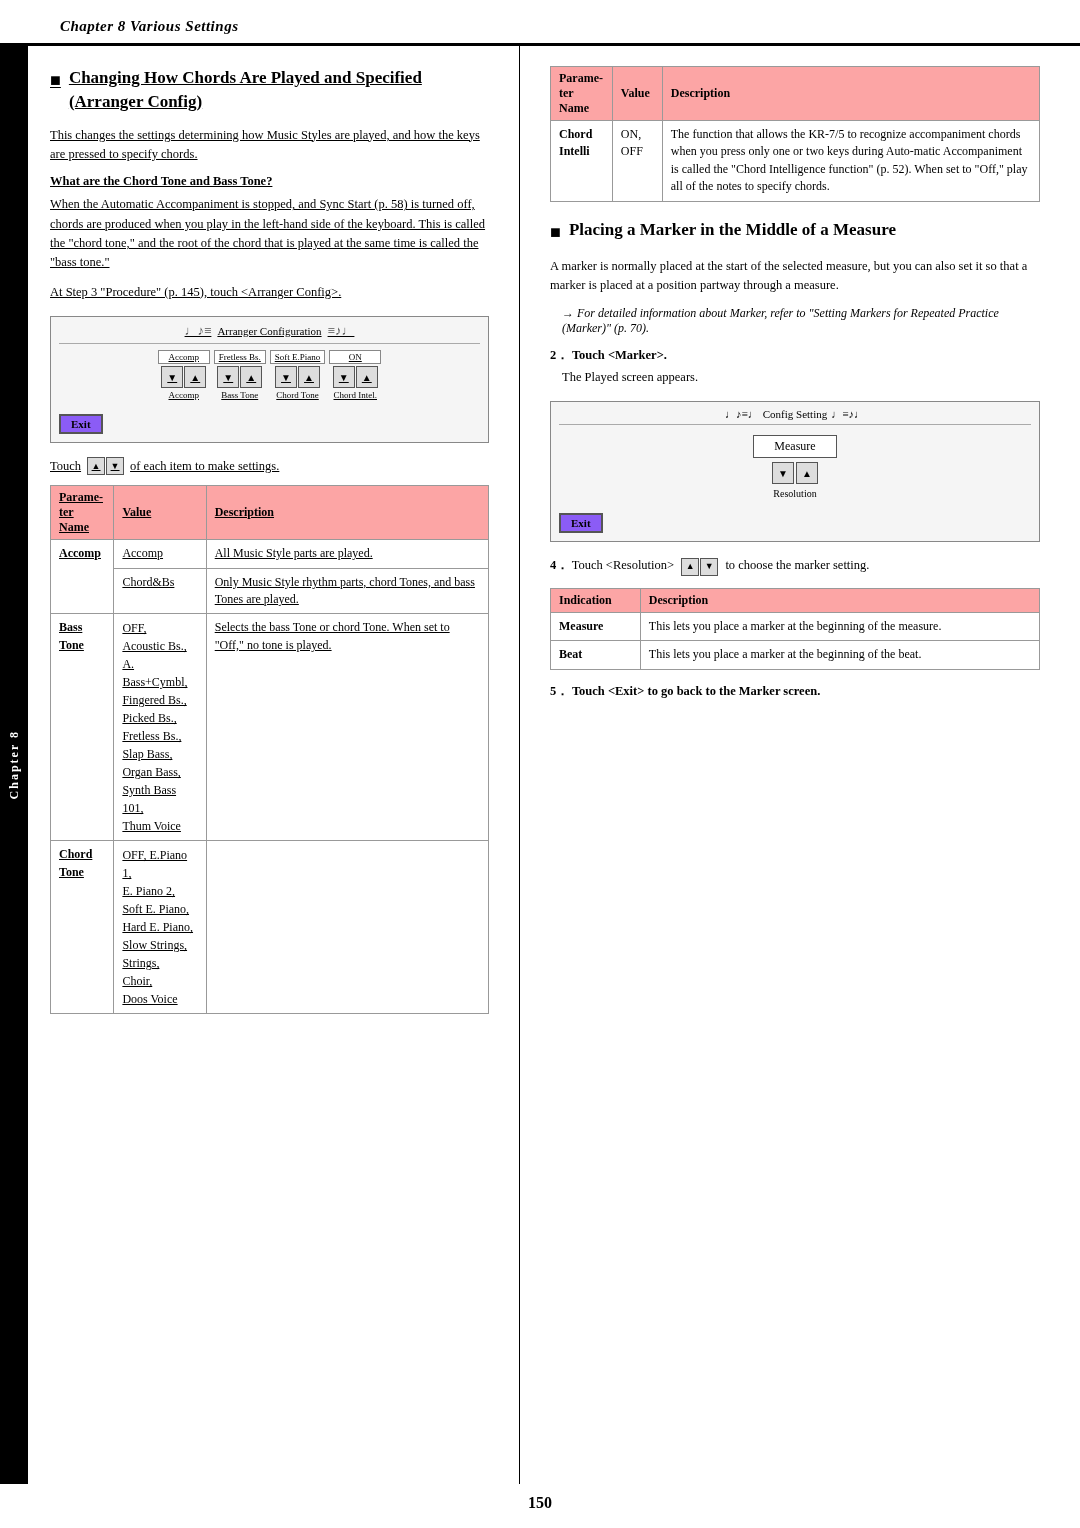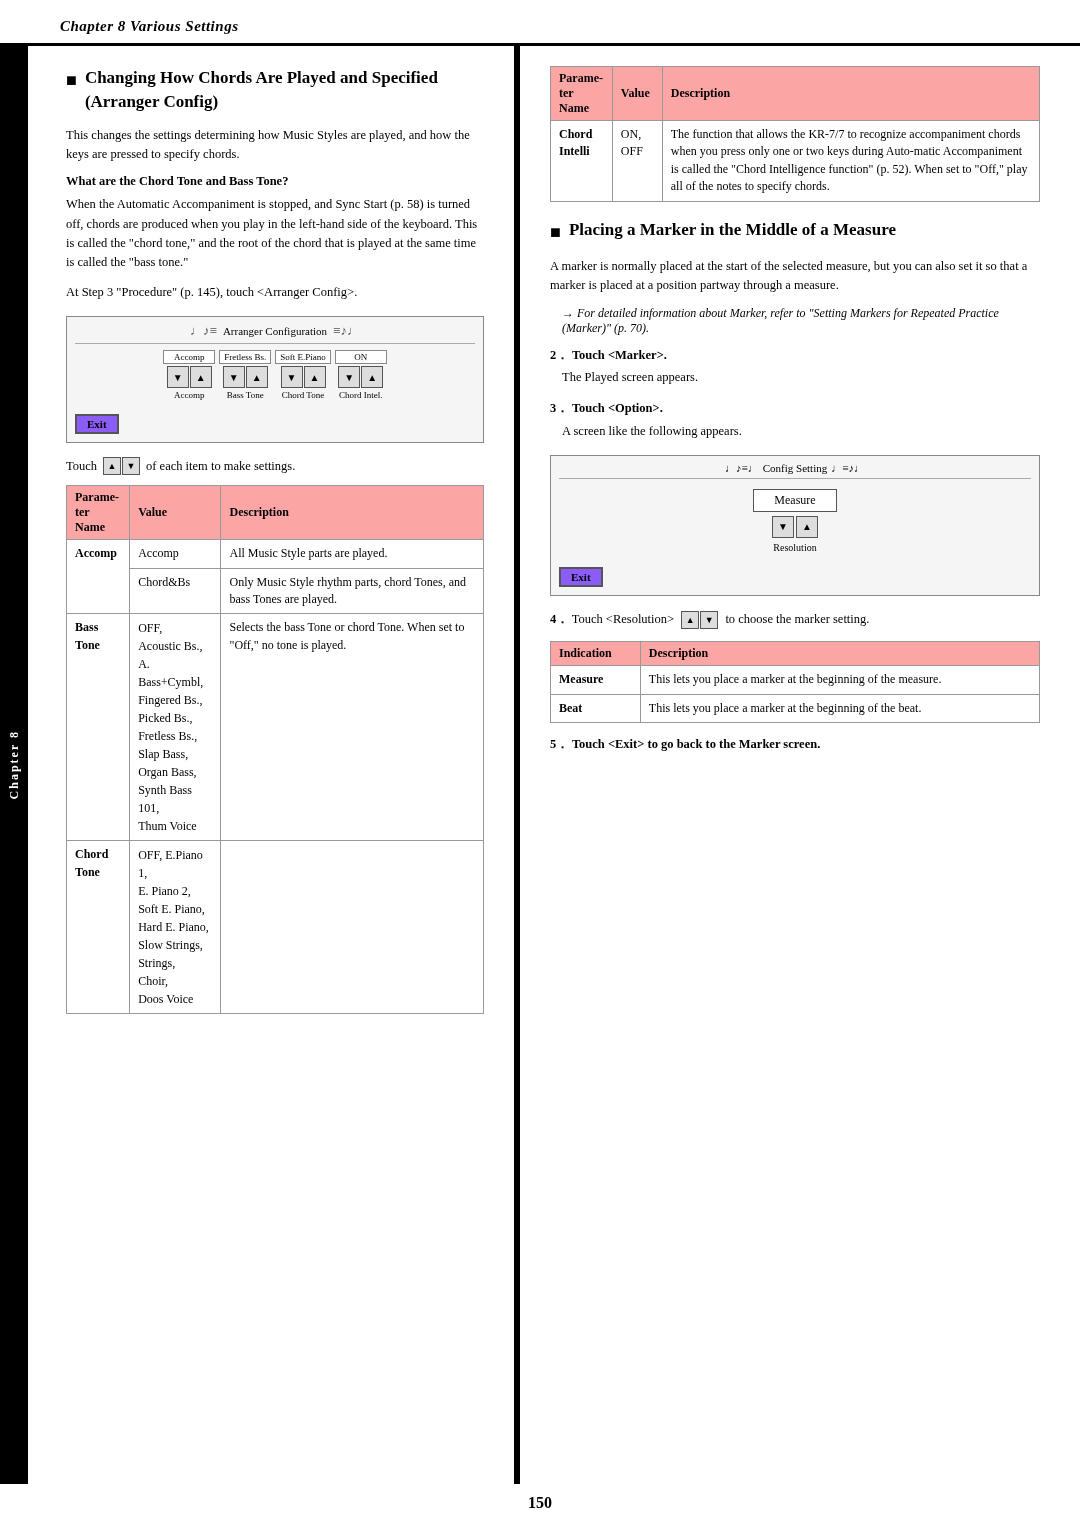--- a/index.html
+++ b/index.html
@@ -50,23 +50,24 @@
     .chapter-sidebar-text {
       color: #fff;
       font-size: 12px;
       font-weight: bold;
       writing-mode: vertical-rl;
       transform: rotate(180deg);
       letter-spacing: 2px;
     }
     .left-column {
       flex: 1;
-      padding: 20px 30px 20px 66px;
-      border-right: 6px solid #000000;
+      padding: 20px 30px 20px 50px;
+      border-right: 1px solid #000000;
       max-width: 520px;
+      text-decoration: underline;
     }
     .right-column {
       flex: 1;
       padding: 20px 40px 20px 30px;
     }
     
     .section-title {
       font-size: 17px;
       font-weight: bold;
       margin-bottom: 12px;
@@ -405,42 +406,37 @@
           <tr>
             <th>Parame-<br>ter Name</th>
             <th>Value</th>
             <th>Description</th>
           </tr>
         </thead>
         <tbody>
           <tr>
             <td class="param-name"><strong>Chord<br>Intelli</strong></td>
             <td>ON, OFF</td>
-            <td>The function that allows the KR-7/7 to recognize accompaniment chords when you press only one or two keys during Auto-matic Accompaniment is called the "Chord Intelligence function" (p. 52). When set to "Off," play all of the notes to specify chords.</td>
+            <td>The function that allows the KR-7/5 to recognize accompaniment chords when you press only one or two keys during Auto-matic Accompaniment is called the "Chord Intelligence function" (p. 52). When set to "Off," play all of the notes to specify chords.</td>
           </tr>
         </tbody>
       </table>
 
       <div class="section-title">
         <span>Placing a Marker in the Middle of a Measure</span>
       </div>
 
       <div class="section-body">A marker is normally placed at the start of the selected measure, but you can also set it so that a marker is placed at a position partway through a measure.</div>
 
       <div class="arrow-note">→ For detailed information about Marker, refer to "Setting Markers for Repeated Practice (Marker)" (p. 70).</div>
 
       <div class="step-item">
         <span class="step-number">2．</span>
         <span class="step-title">Touch &lt;Marker&gt;.</span>
         <div class="step-body">The Played screen appears.</div>
-      </div>
-      <div class="step-item">
-        <span class="step-number">3．</span>
-        <span class="step-title">Touch &lt;Option&gt;.</span>
-        <div class="step-body">A screen like the following appears.</div>
       </div>
 
       <div class="marker-box">
         <div class="marker-box-title">
           <span style="font-size:11px;">♩♪≡♩</span>
           <span>Config Setting</span>
           <span style="font-size:11px;">♩≡♪♩</span>
         </div>
         <div class="marker-inner">
           <div class="measure-box">Measure</div>

